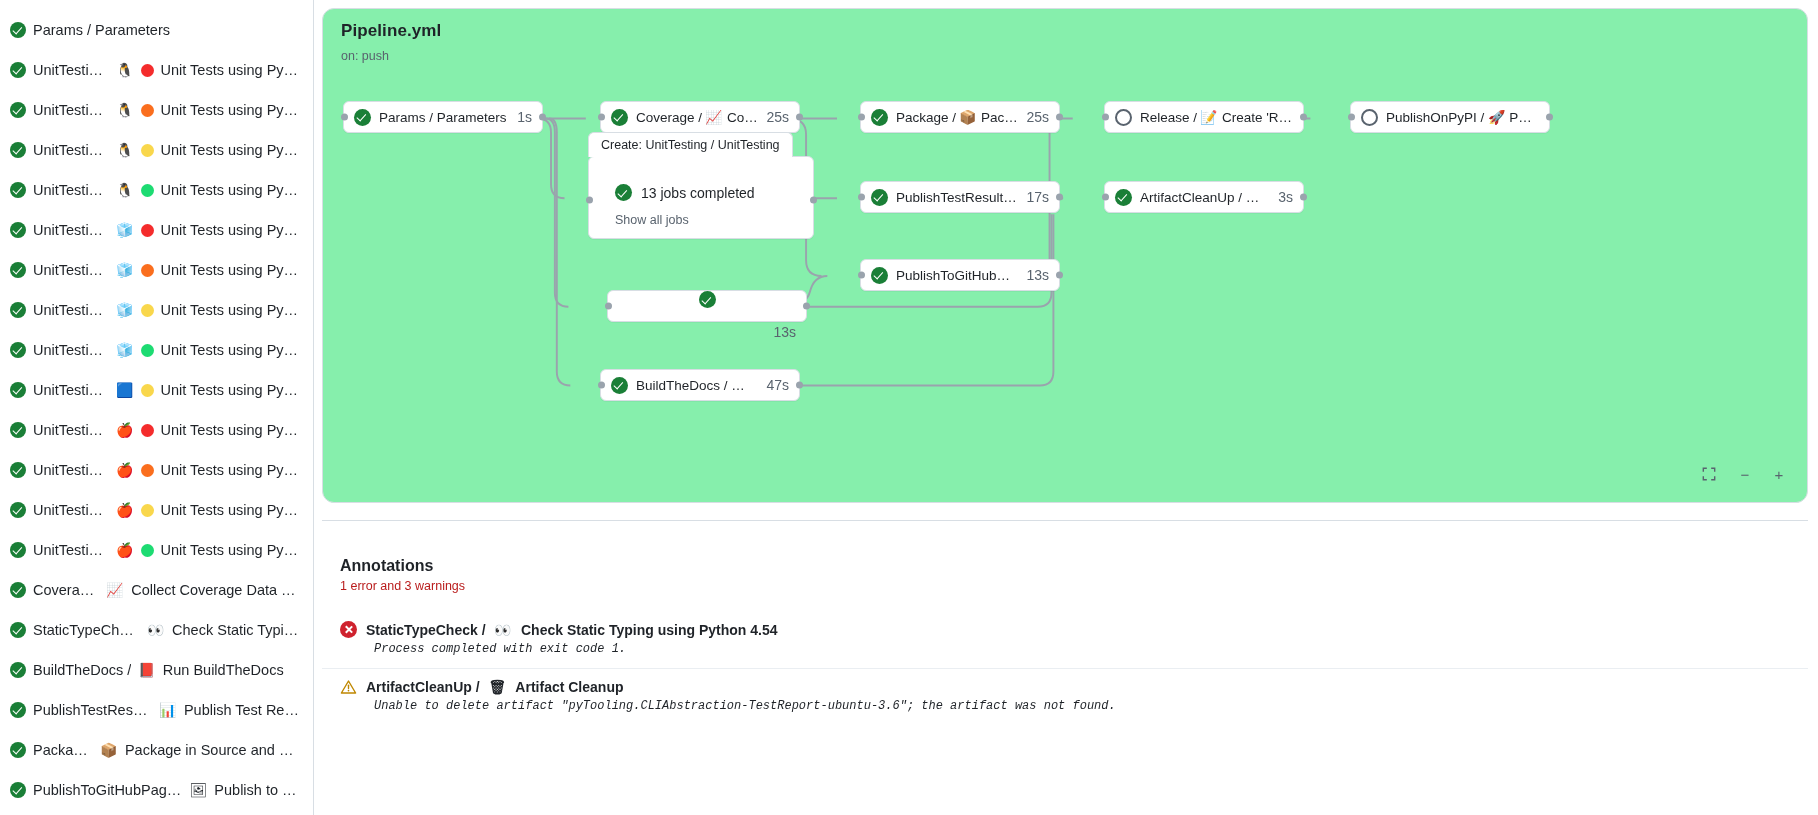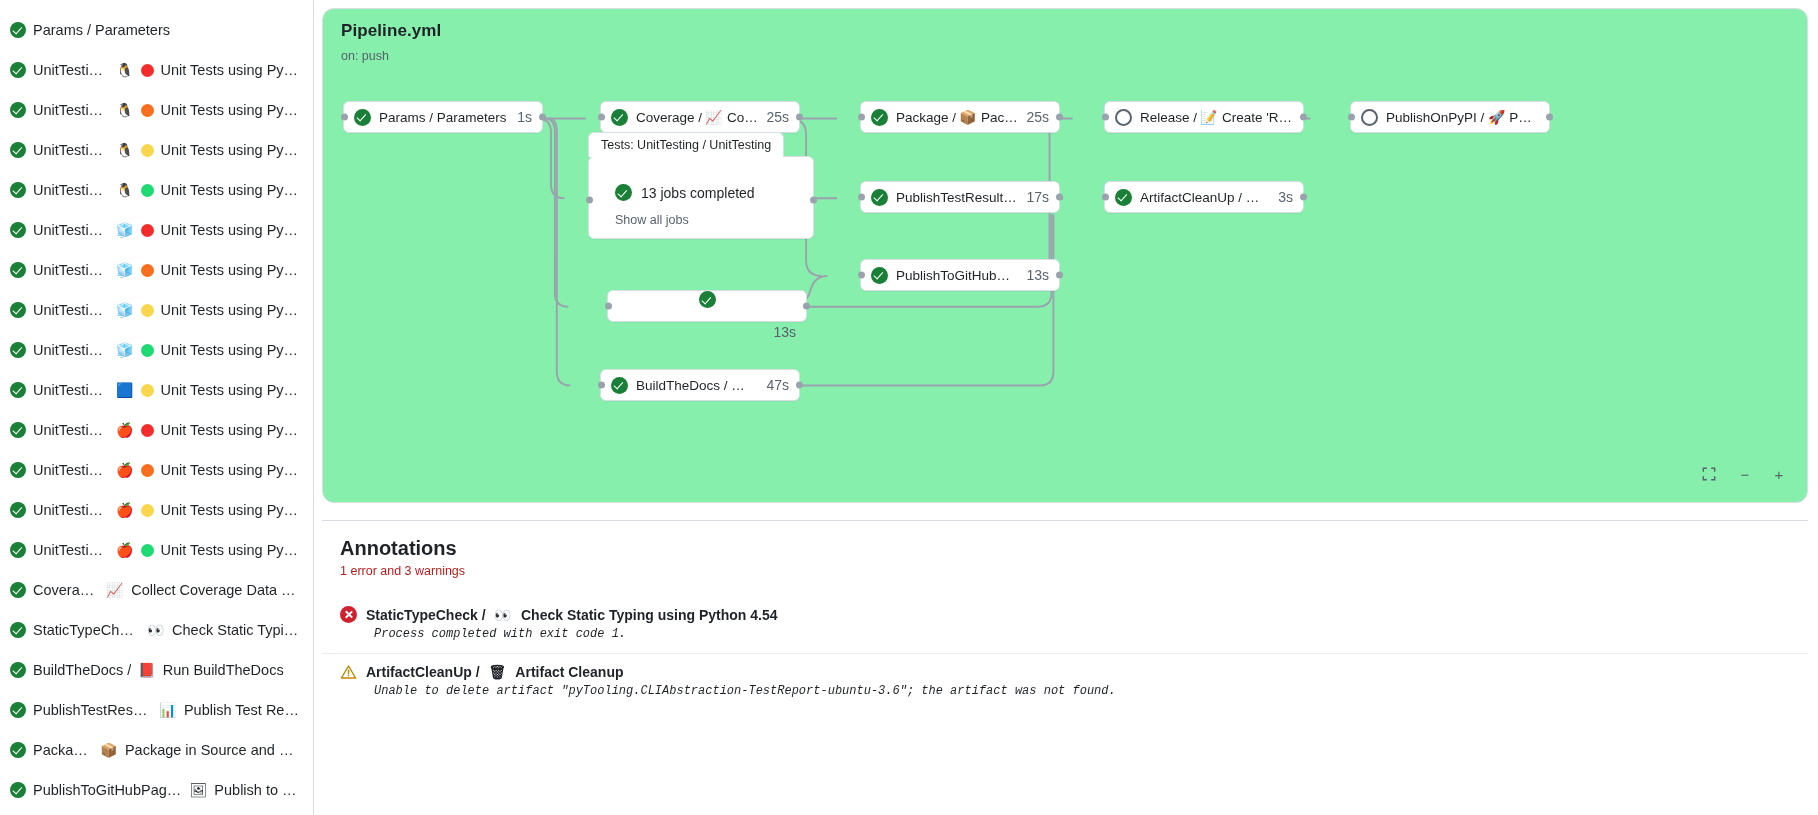--- a/index.html
+++ b/index.html
@@ -133,21 +133,21 @@
     border: none;
   }
   .zc-group { display: flex; align-items: center; gap: 10px; }
 
   
   .annot {
     margin: 17px 10px 0 8px;
     border-top: 1px solid #d8dee4;
     padding: 16px 0 0 0;
   }
-  .annot-title { font-size: 20px; font-weight: 600; padding: 0 0 0 18px; }
+  .annot-title { font-size: 16px; font-weight: 600; padding: 0 0 0 18px; margin-top: 20px; }
   .annot-sub { font-size: 12.5px; color: #b91c1c; padding: 4px 0 0 18px; }
   .annot-list { margin-top: 18px; }
   .annot-item { padding: 10px 18px 12px 18px; border-top: 1px solid #eaeef2; }
   .annot-item:first-child { border-top: none; }
   .annot-head { display: flex; align-items: center; gap: 9px; font-size: 14px; font-weight: 600; color: #1f2328; }
   .annot-msg { font-family: "Liberation Mono", monospace; font-size: 12px; color: #1f2328; margin: 4px 0 0 34px; font-style: italic; }
   .ico-err {
     width: 17px; height: 17px; border-radius: 50%; background: #cf222e; flex: 0 0 17px;
     position: relative;
   }
@@ -348,21 +348,21 @@
 
       <div class="node" style="left:277px; top:92px; width:200px;">
         <span class="port l"></span>
         <span class="chk lg"></span>
         <span class="ntext"><span>Coverage / </span><span class="emoji">📈</span> <span>Collect Cove...</span></span>
         <span class="dur" style="margin-left:auto">25s</span>
         <span class="port r"></span>
       </div>
 
       <div class="matrix-group" style="left:265px; top:147px; width:226px; height:83px;">
-        <div class="matrix-tab">Tests: UnitTesting / UnitTesting</div>
+        <div class="matrix-tab">Create: UnitTesting / UnitTesting</div>
         <span class="port l" style="top:43px;"></span>
         <div class="matrix-row">
           <span class="chk lg"></span>
           <span>13 jobs completed</span>
         </div>
         <div class="matrix-link">Show all jobs</div>
         <span class="port r" style="top:43px;"></span>
       </div>
 
       <div class="node" style="left:284px; top:281px; width:200px;flex-direction:column;">

